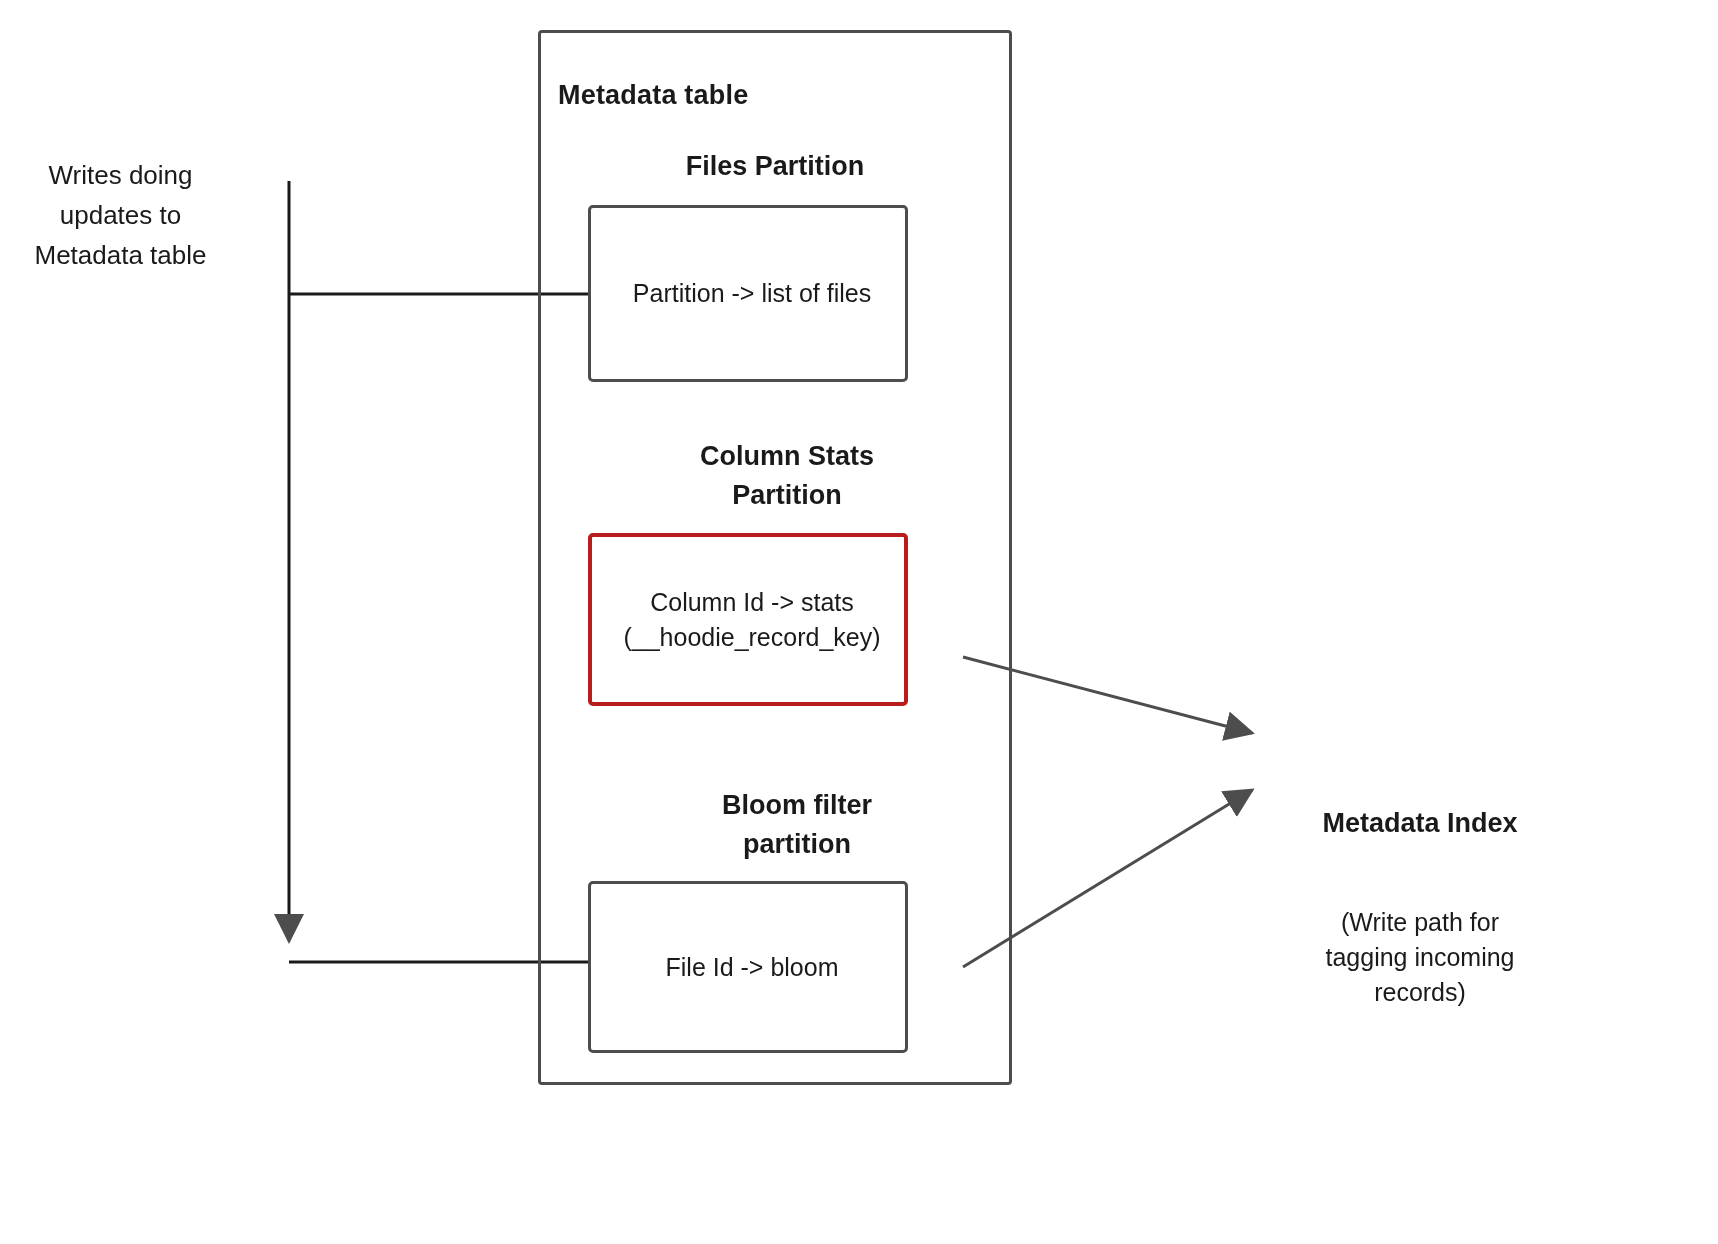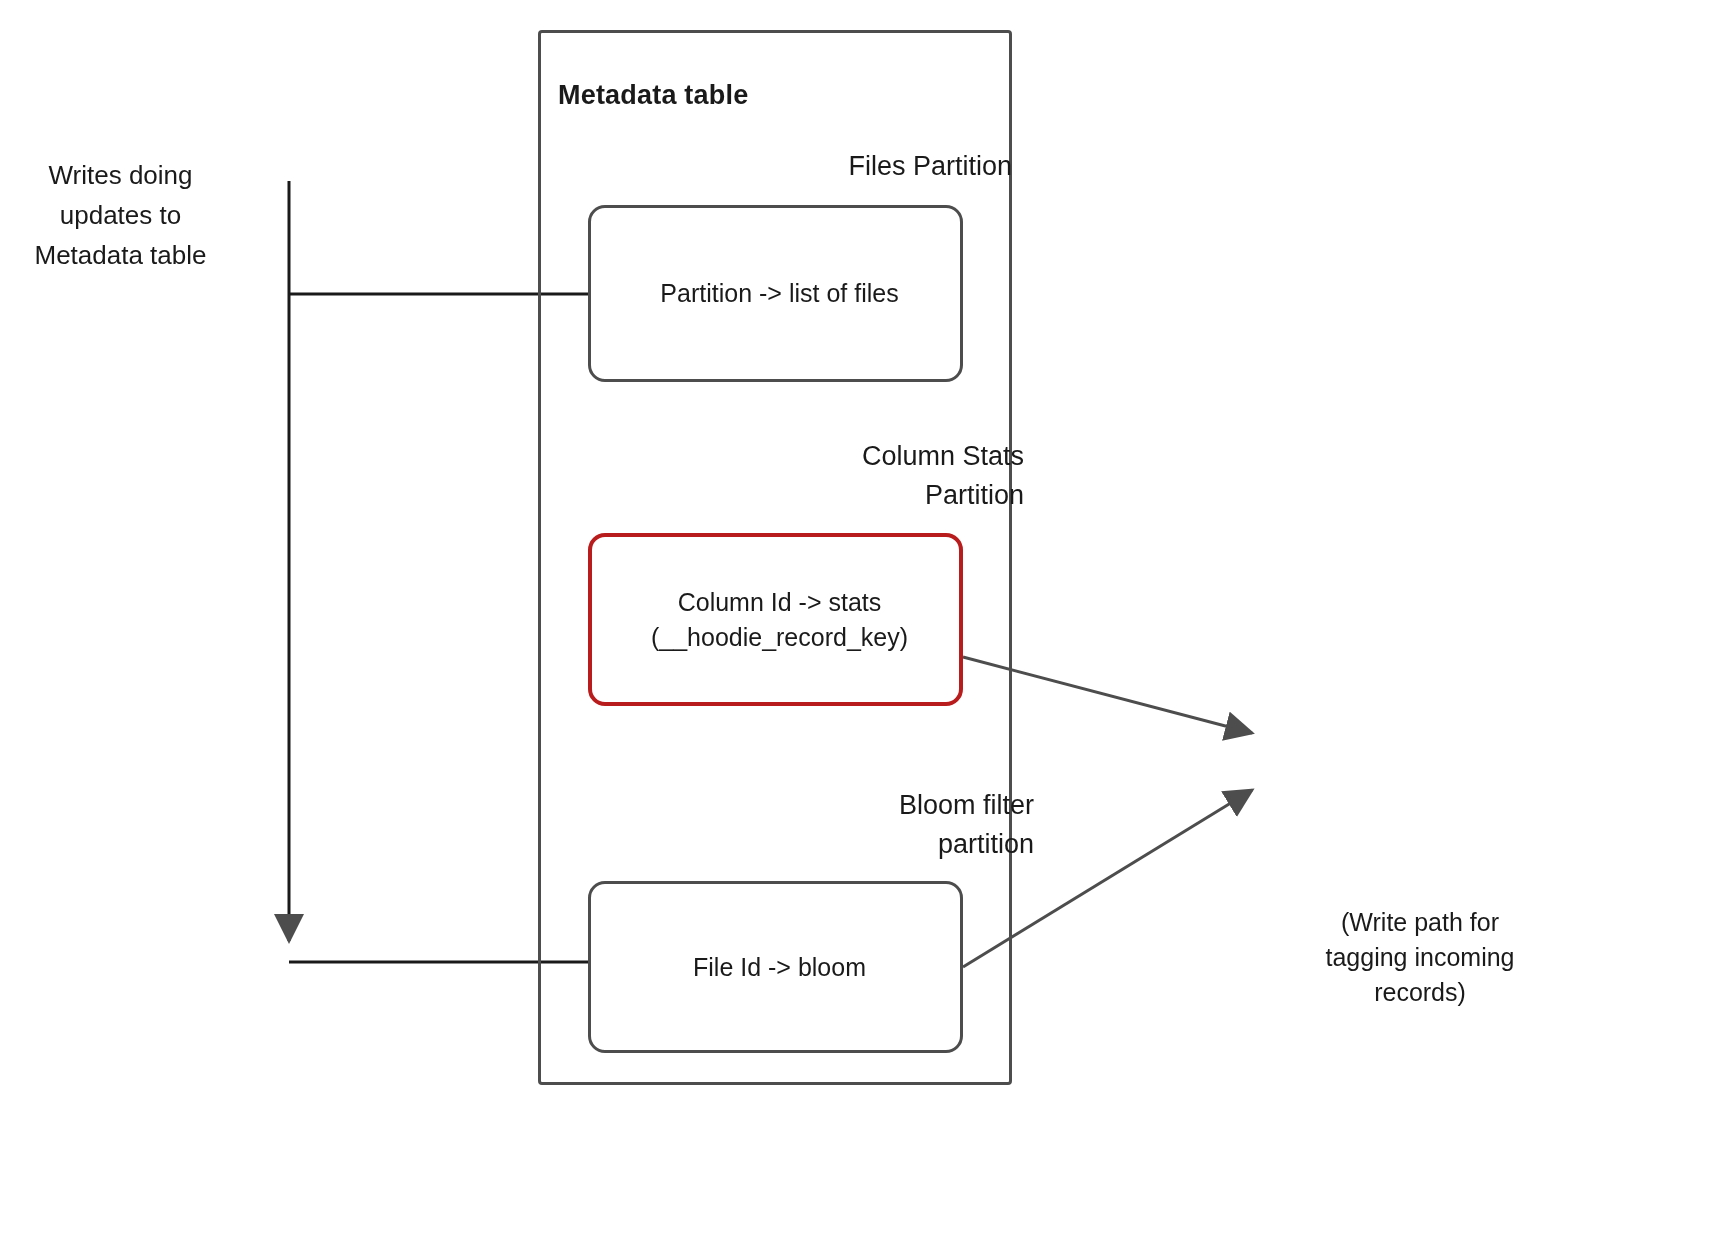--- a/index.html
+++ b/index.html
@@ -37,35 +37,35 @@
   }
   #metadata-table-title {
     left:558px; top:80px;
     font-size:27px; font-weight:bold;
     letter-spacing:0.2px;
   }
 
   .partition-heading {
     position:absolute;
     width:474px;
-    text-align:right;
+    text-align:center;
     font-size:27px;
-    font-weight:normal;
+    font-weight:bold;
     line-height:39px;
   }
   #files-partition-heading   { left:538px; top:147px; }
   #colstats-partition-heading{ left:538px; top:437px;margin-left:12px; }
   #bloom-partition-heading   { left:538px; top:786px;margin-left:22px; }
 
   .inner-box {
     position:absolute;
     left:588px;
-    width:375px;
+    width:320px;
     border:3px solid #4d4d4d;
-    border-radius:17px;
+    border-radius:5px;
     box-sizing:border-box;
     background:transparent;
     display:flex;
     align-items:center;
     justify-content:center;
     padding-left:8px;
   }
   .inner-box .inner-text {
     text-align:center;
     font-size:25px;
@@ -141,18 +141,19 @@
 (__hoodie_record_key)</div>
   </div>
 
   <div class="partition-heading" id="bloom-partition-heading" style="white-space:pre-line;">Bloom filter
 partition</div>
 
   <div class="inner-box" id="bloom-inner-box">
     <div class="inner-text">File Id -&gt; bloom</div>
   </div>
 
+  <div class="txt" id="metadata-index-title">Metadata Index</div>
 
   <div class="txt" id="metadata-index-note">(Write path for
 tagging incoming
 records)</div>
 
 </div>
 
 </body></html>

